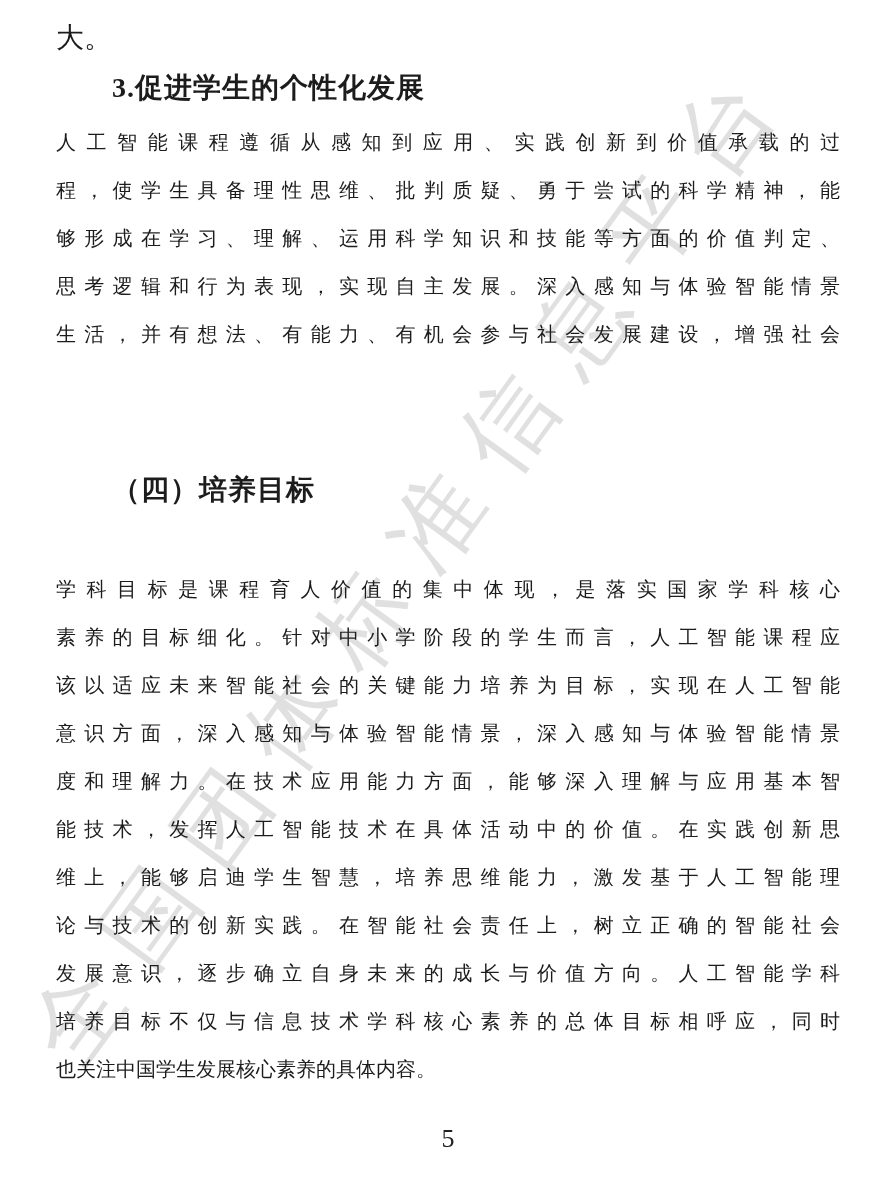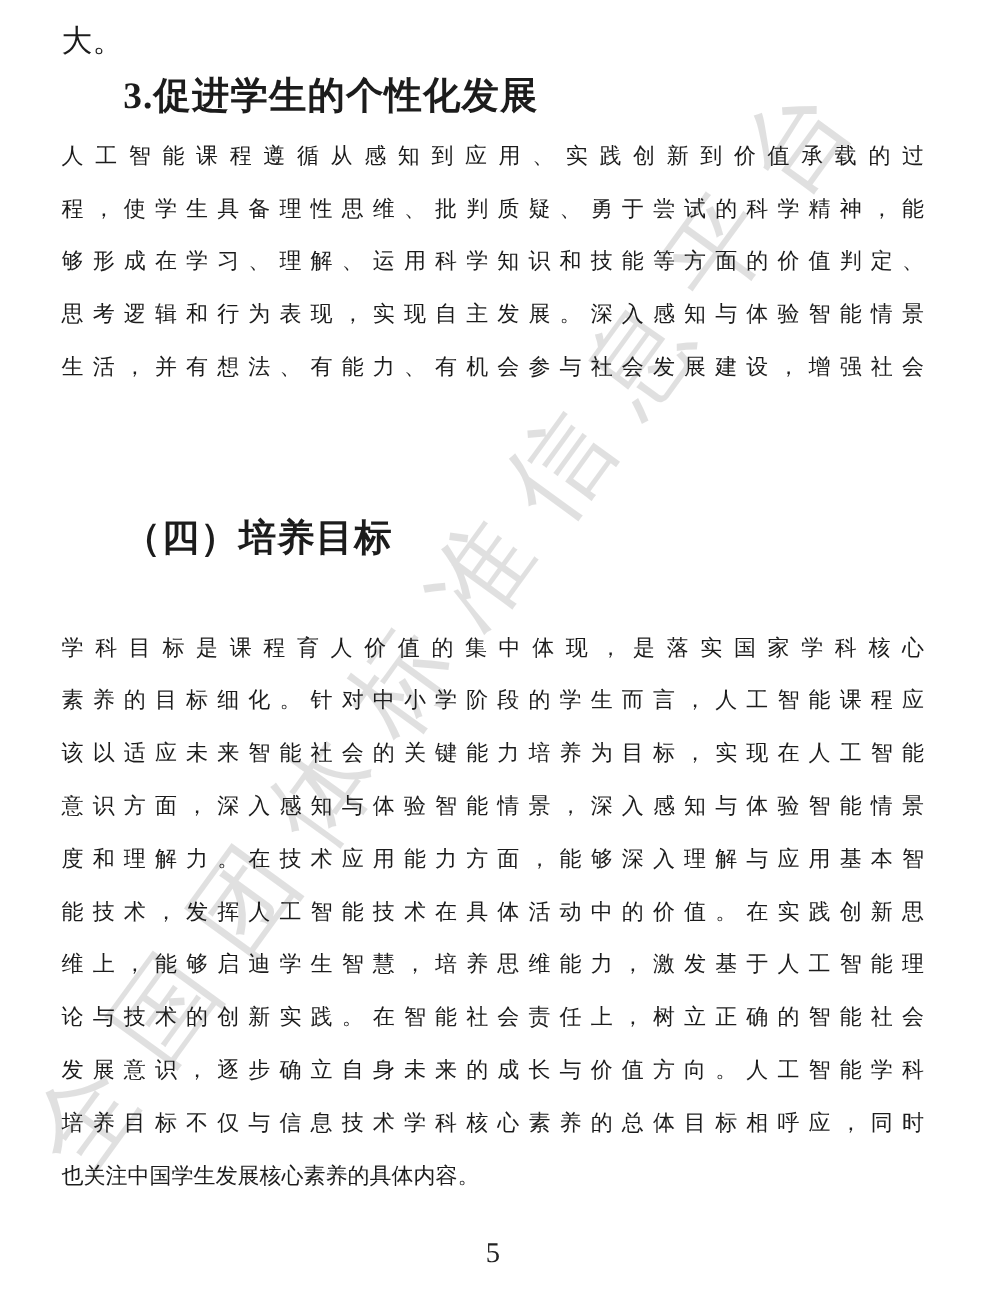--- a/index.html
+++ b/index.html
@@ -28,21 +28,21 @@
   .lead-line {
     position: absolute;
     left: 56px;
     top: 22px;
     font-size: 28px;
     line-height: 32px;
   }
   .heading {
     position: absolute;
     left: 112px;
-    font-size: 34px;
+    font-size: 28px;
     font-weight: bold;
     line-height: 32px;
     letter-spacing: 1px;
   }
   .heading-3 { top: 72px; }
   .heading-4 { top: 474px; }
   .para {
     position: absolute;
     left: 56px;
     right: 56px;

